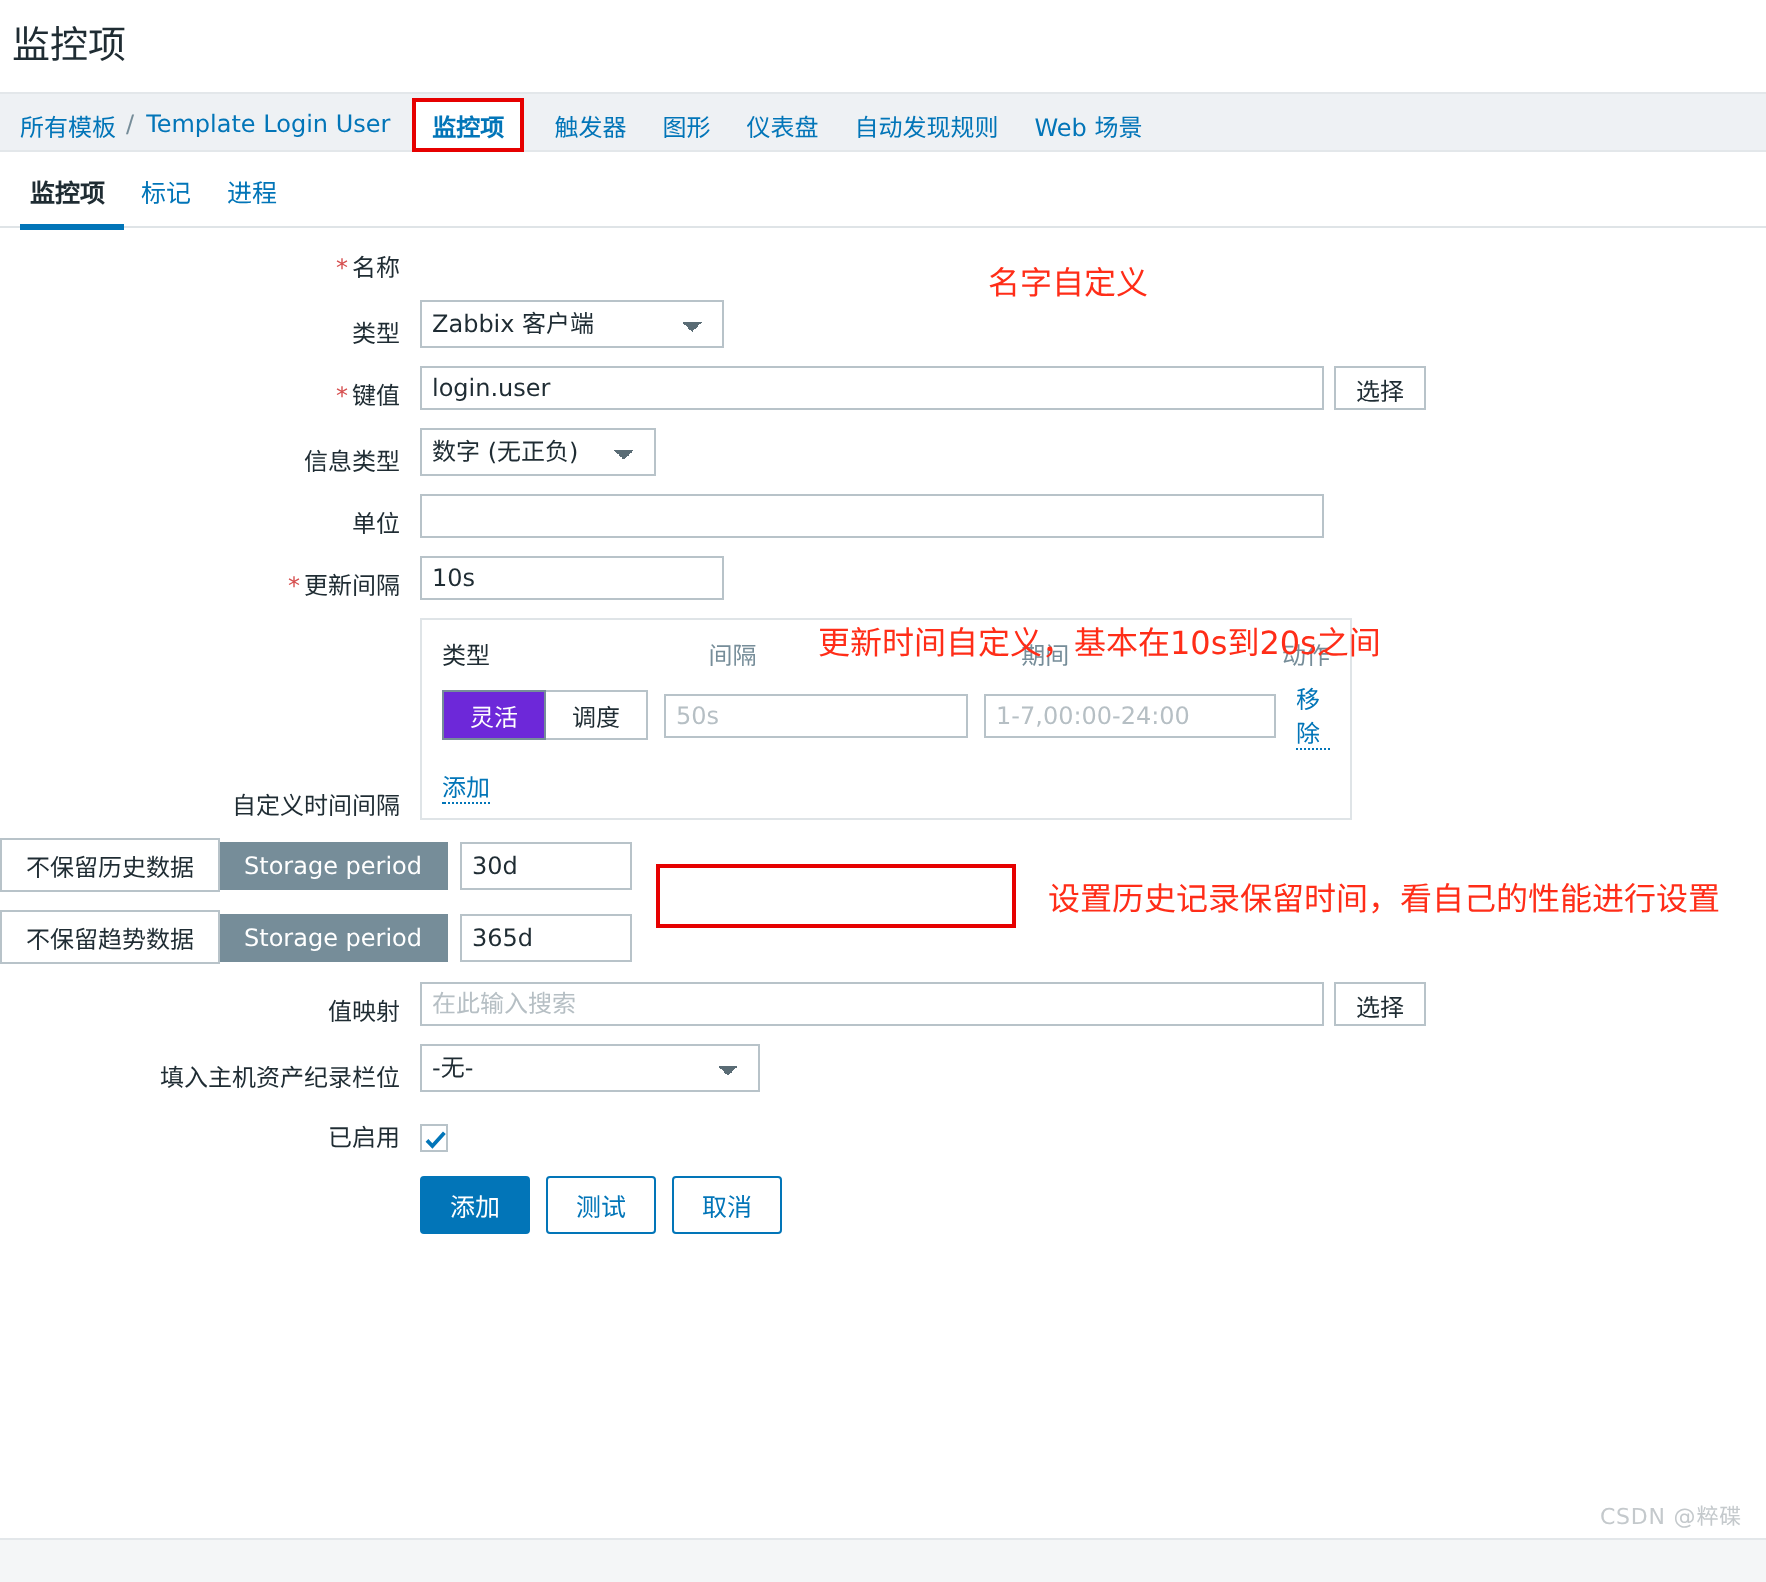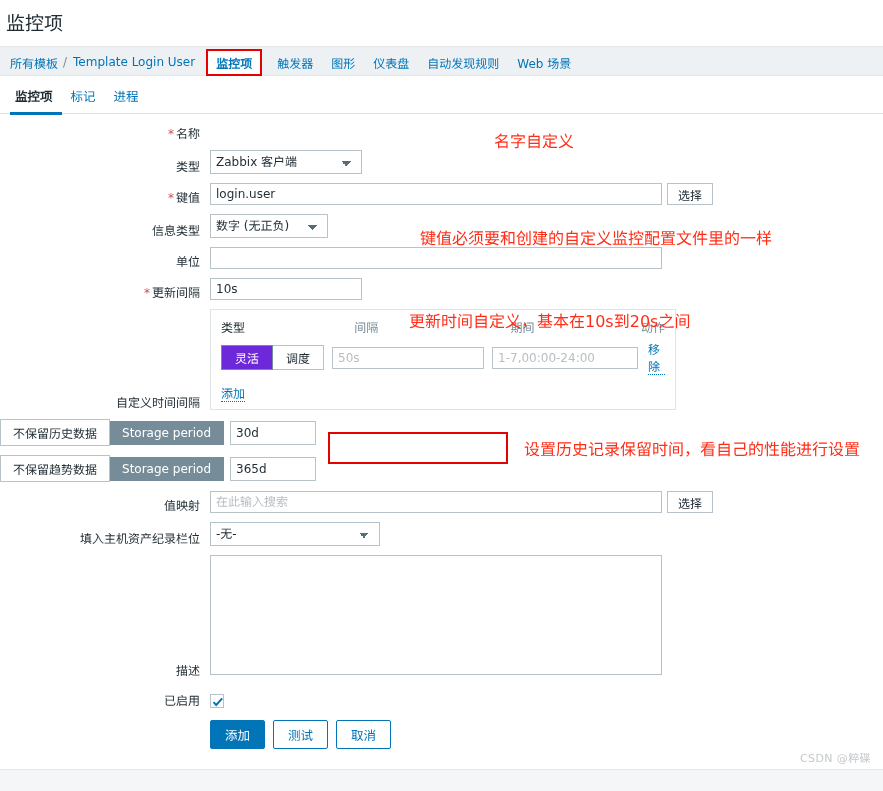--- a/index.html
+++ b/index.html
@@ -402,26 +402,20 @@
 
     <div class="row">
       <div class="lbl">填入主机资产纪录栏位</div>
       <div class="fld">
         <select class="sel-inv">
           <option>-无-</option>
         </select>
       </div>
     </div>
 
-    <div class="row">
-      <div class="lbl">描述</div>
-      <div class="fld">
-        <textarea class="ta-desc" style=""></textarea>
-      </div>
-    </div>
 
     <div class="row">
       <div class="lbl">已启用</div>
       <div class="fld">
         <span class="cbx">
           <svg width="12" height="12" viewBox="0 0 12 12">
             <path d="M1.5 6.2 L4.2 9 L10.2 2.4" stroke="#0275b8" stroke-width="1.9" fill="none"></path>
           </svg>
         </span>
       </div>
@@ -434,20 +428,19 @@
         <button class="fbtn">测试</button>
         <button class="fbtn">取消</button>
       </div>
     </div>
 
   </div>
 
   <div class="redbox-hist"></div>
 
   <div class="anno" id="anno-name">名字自定义</div>
-  <div class="anno" id="anno-key">键值必须要和创建的自定义监控配置文件里的一样</div>
   <div class="anno" id="anno-delay">更新时间自定义，基本在10s到20s之间</div>
   <div class="anno" id="anno-hist">设置历史记录保留时间，看自己的性能进行设置</div>
 
   <div class="watermark">CSDN @粹碟</div>
   <div class="footer"></div>
 
 </div>
 
 </body></html>

